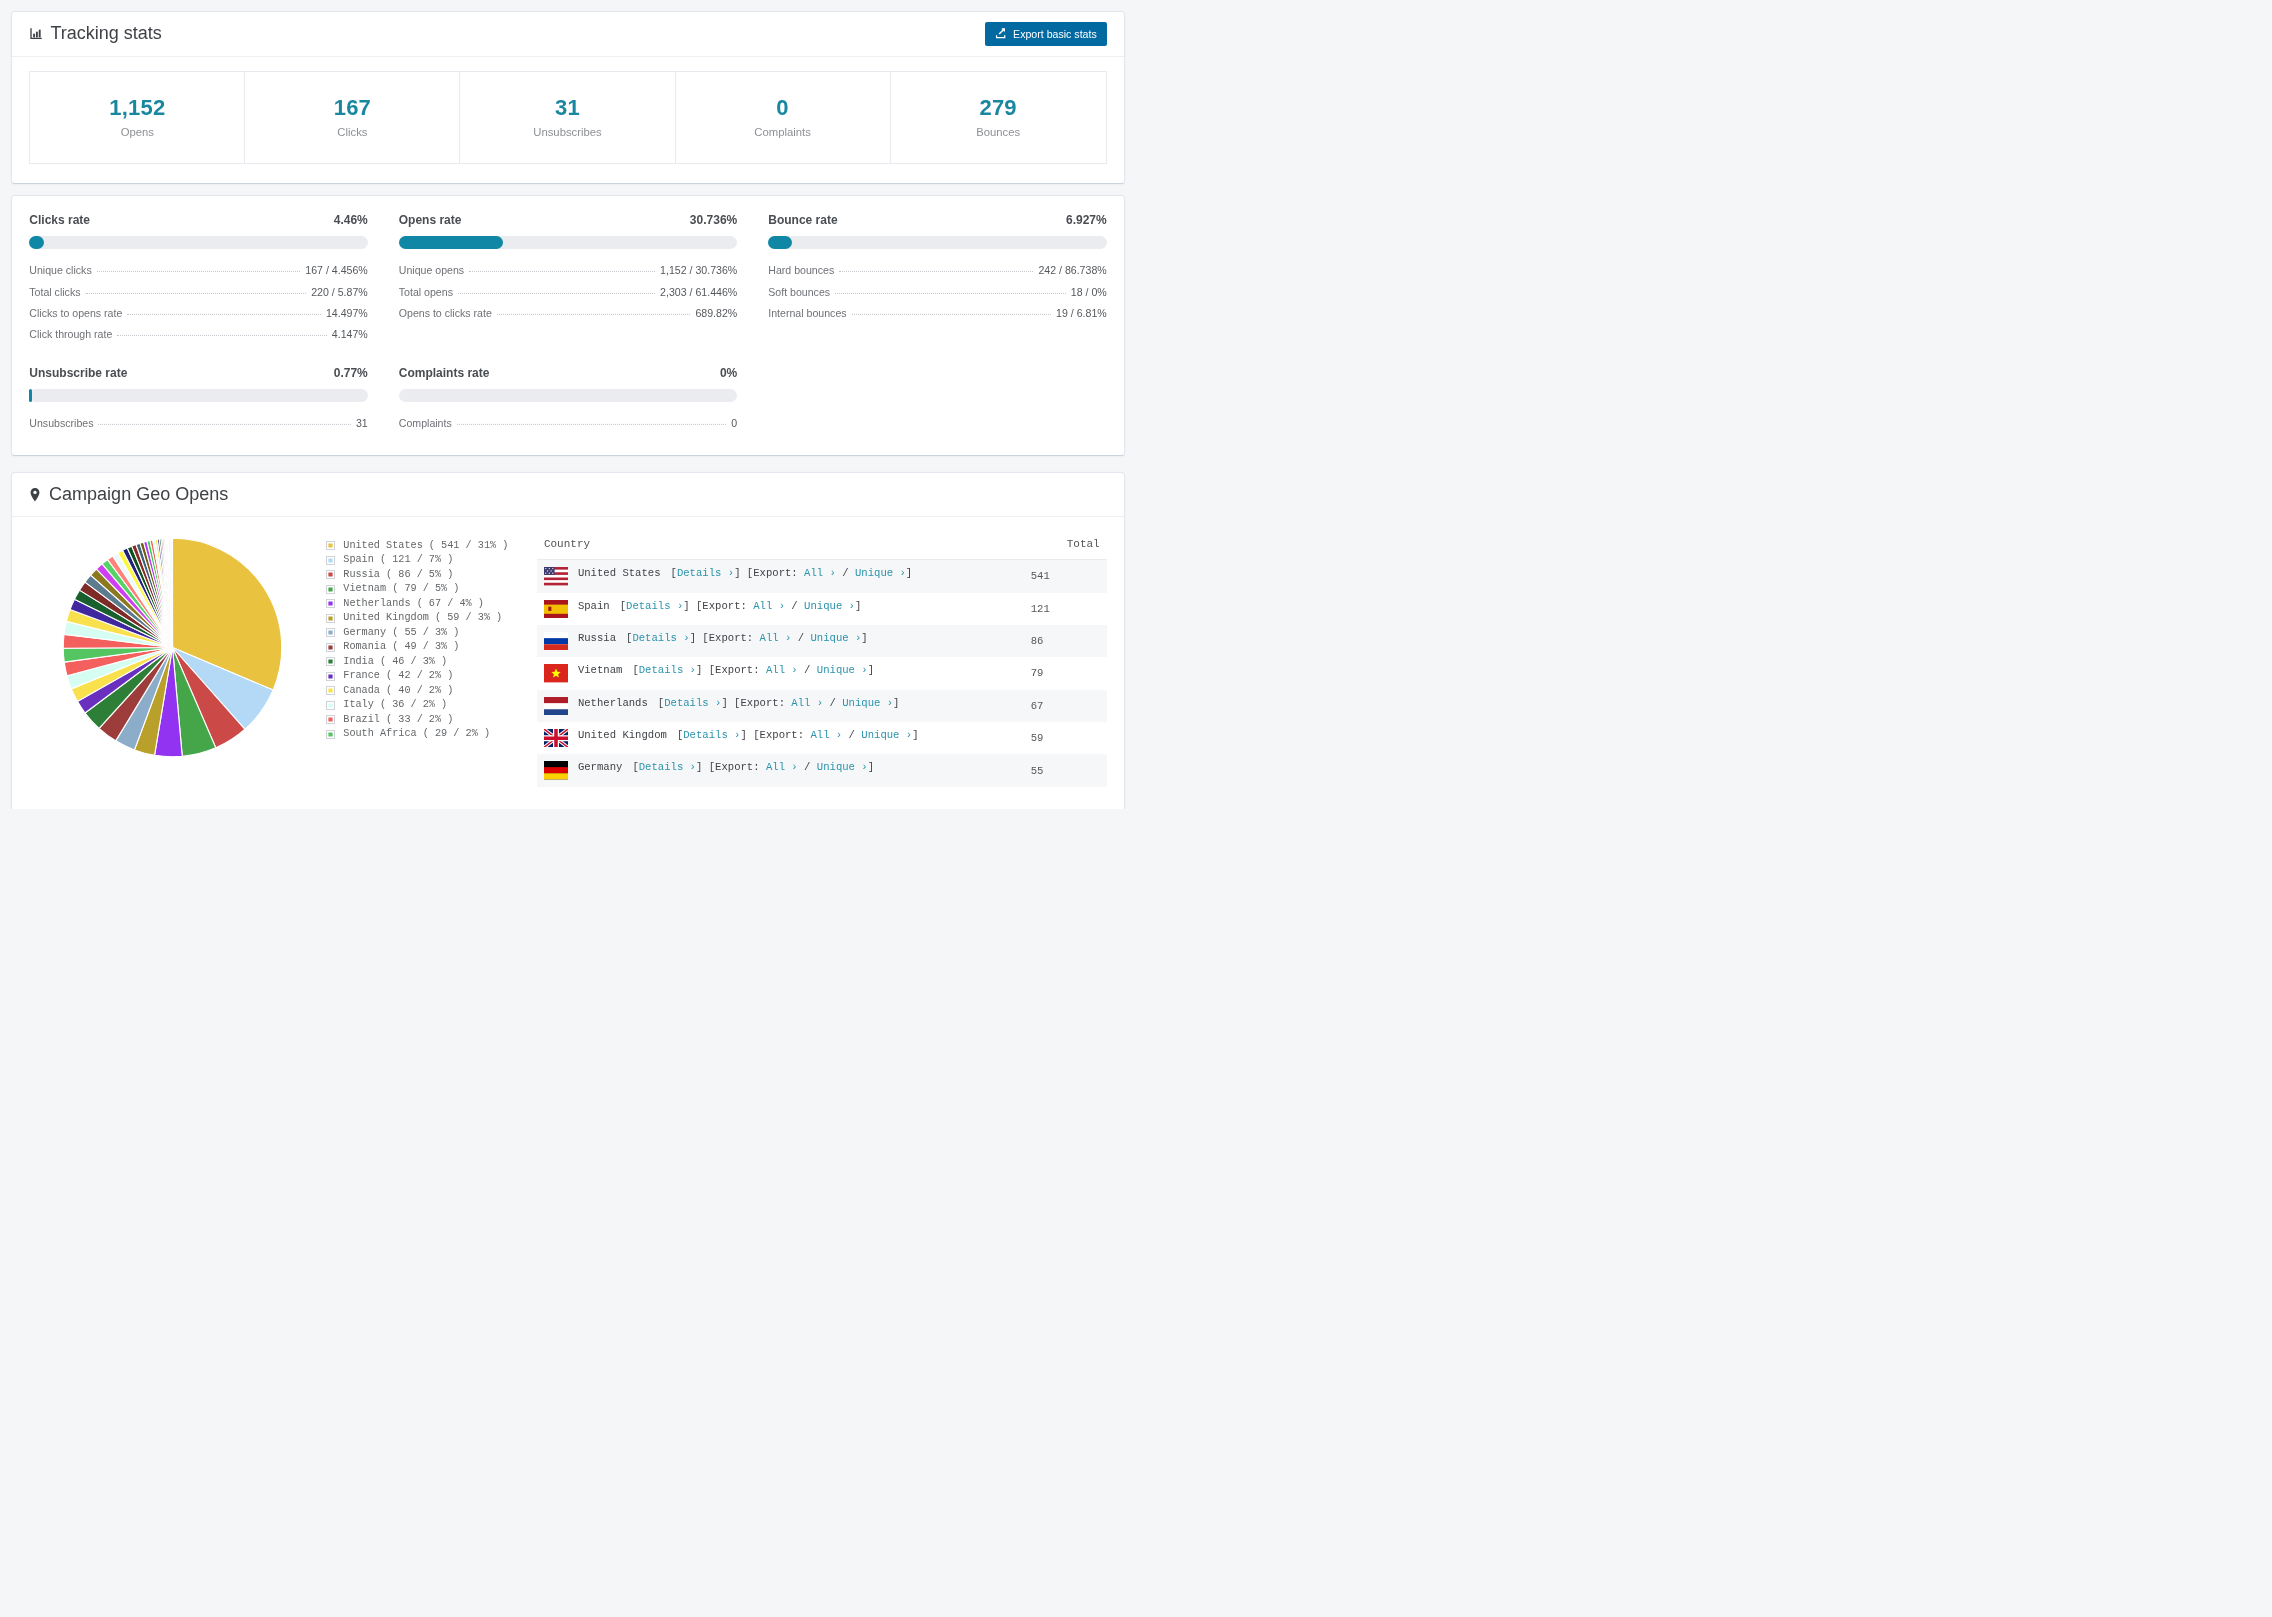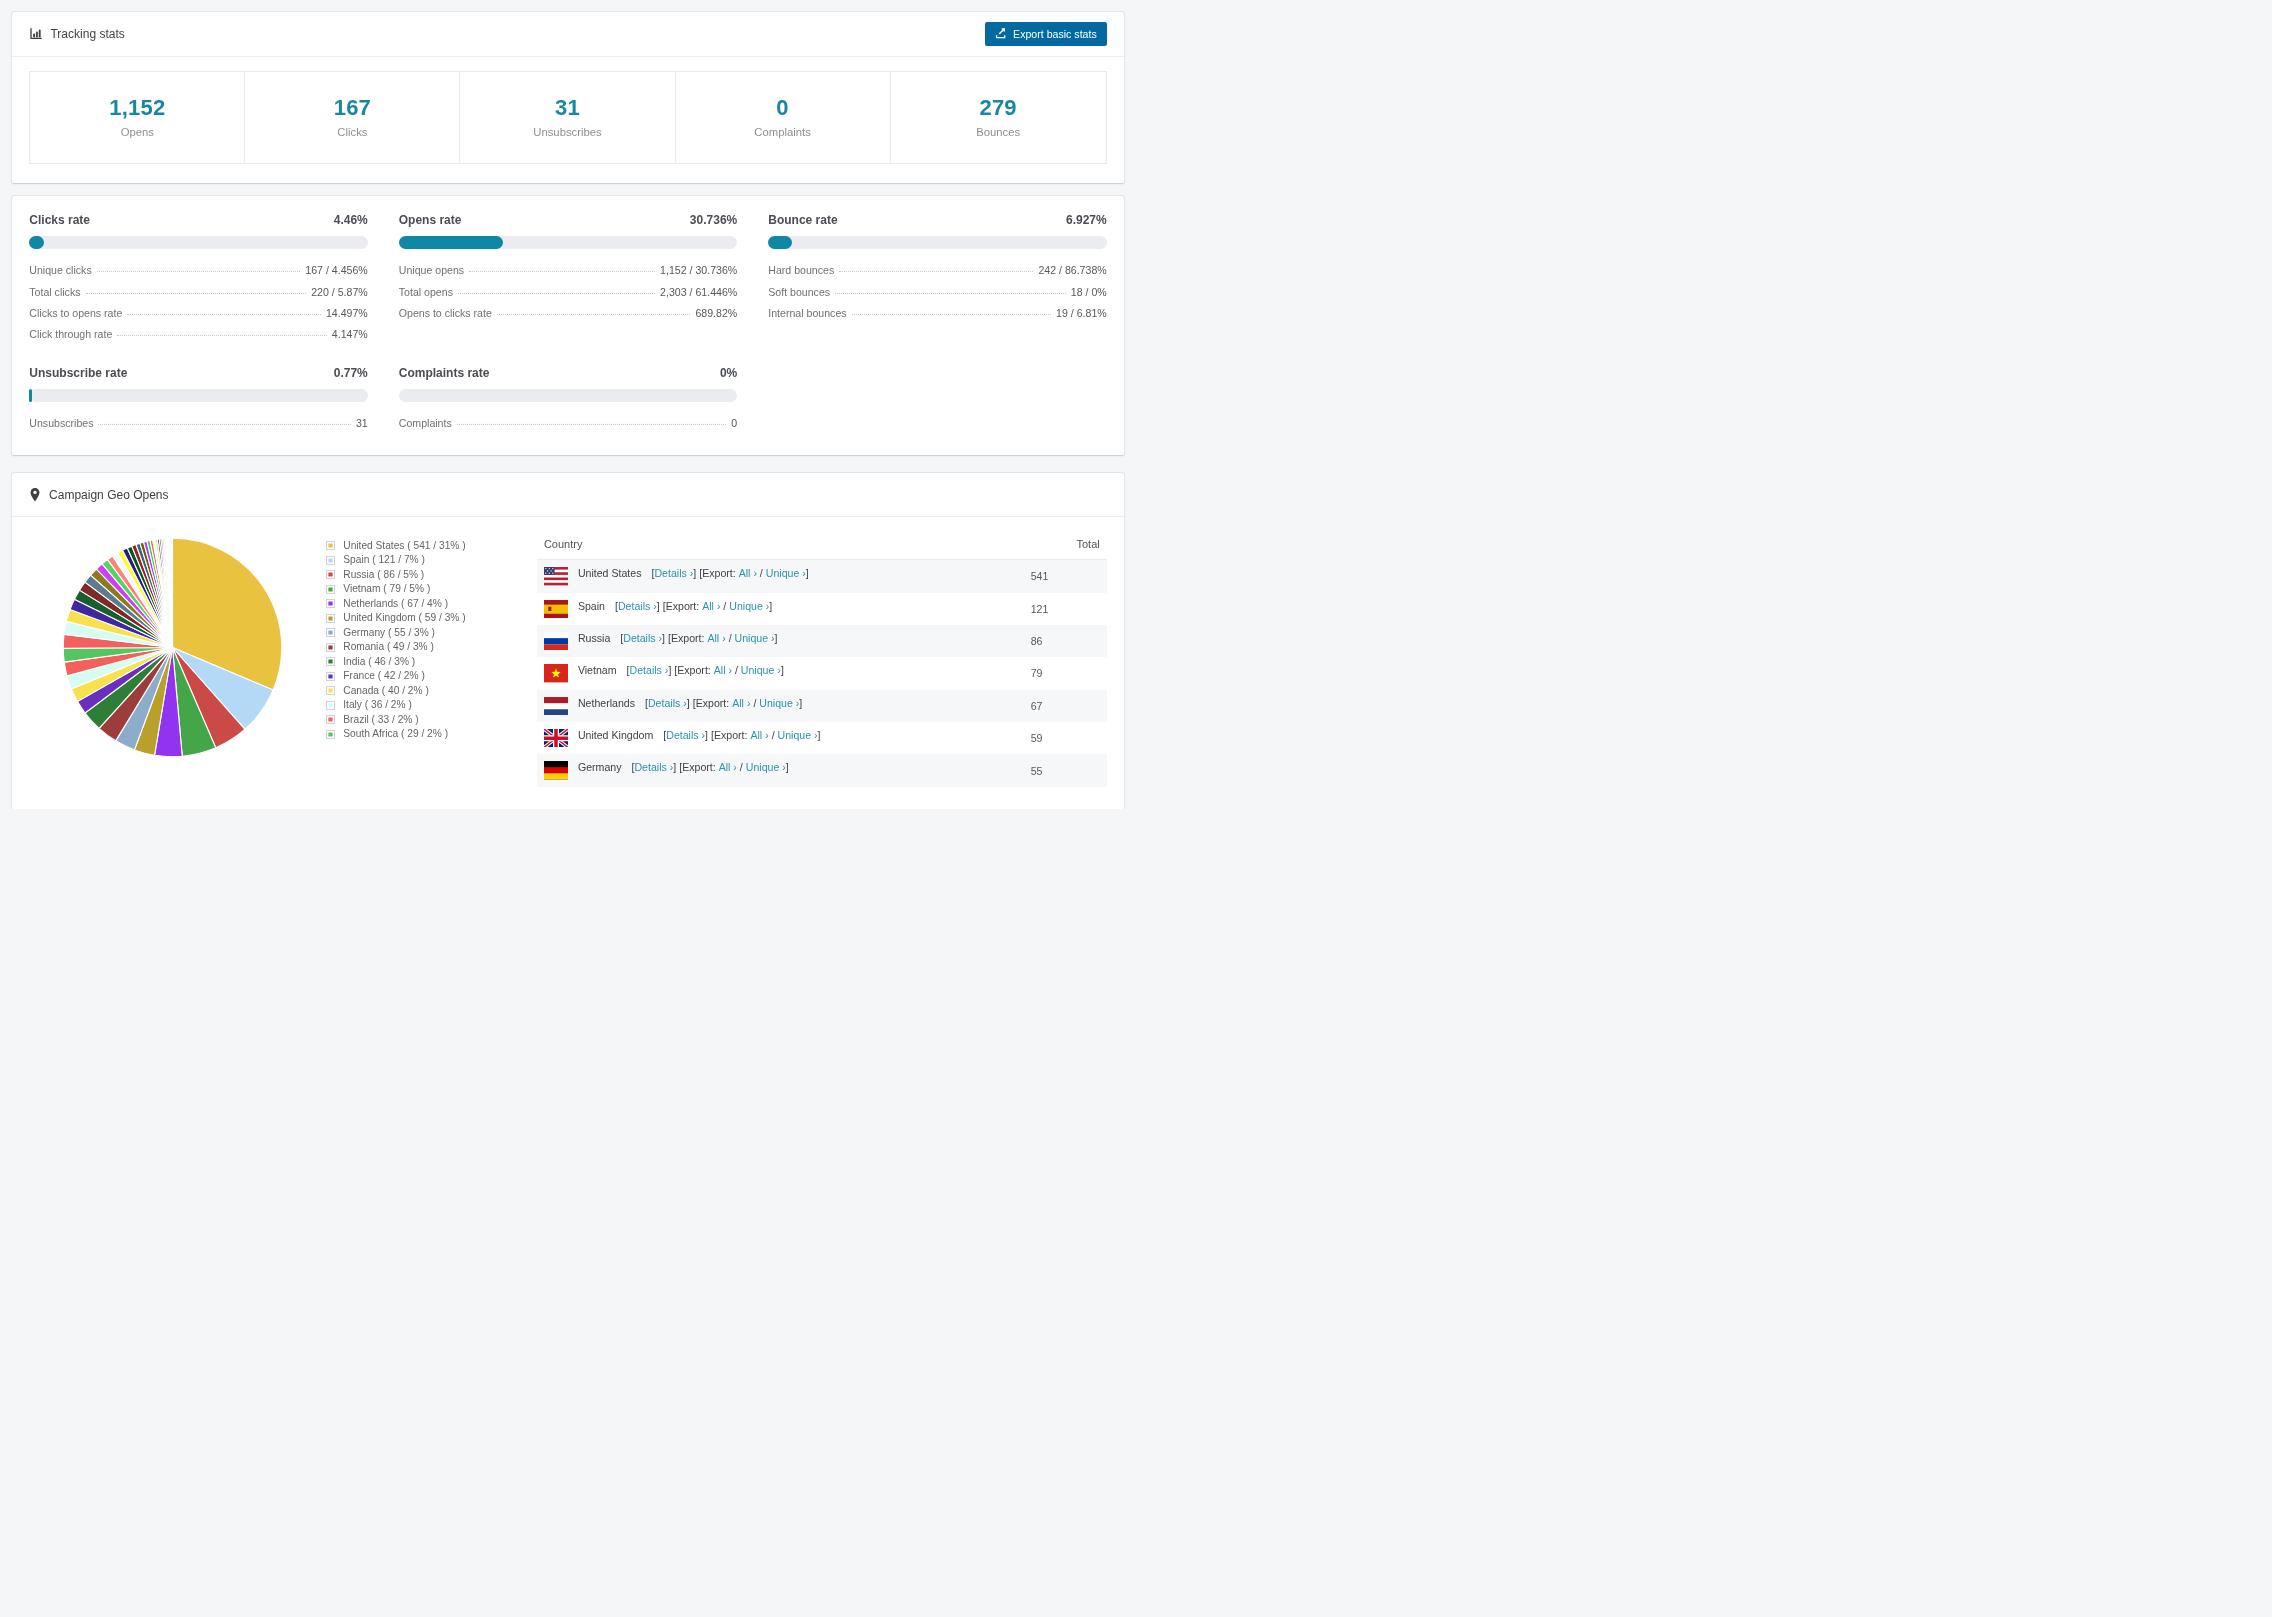--- a/index.html
+++ b/index.html
@@ -16,21 +16,21 @@
     border-bottom:1.4px solid #ccd2de;
     border-radius:3.5px;
     margin:0 11.3px;
     box-shadow:0 0.7px 1.4px rgba(60,70,90,.05);
   }
   
   .card-header {
     display:flex; justify-content:space-between; align-items:center;
     padding:10px 17px; border-bottom:0.7px solid #edeff2; min-height:44px;
   }
-  .card-title { margin:0; font-size:12px; font-weight:400; color:#3f4246;
+  .card-title { margin:0; font-size:18px; font-weight:400; color:#3f4246;
     display:flex; align-items:center; gap:7.8px; }
   .icon { display:inline-flex; line-height:0; }
   .btn-export {
     border:none; border-radius:2.1px; cursor:pointer;
     color:#fff; font-size:10.6px; font-family:inherit;
     padding:6.4px 10px; display:flex; align-items:center; gap:6.4px;
   }
   
   #card-tracking { margin-top:10.6px; }
   .summary-row { margin:14px 17px 18.4px; border:0.7px solid #e7eaef;
@@ -47,21 +47,21 @@
   .rate-title, .rate-value { font-size:12px; font-weight:700; color:#4a4d52; }
   .bar { height:12.7px; background:#eaecef; border-radius:7px; margin-top:9.2px; }
   .bar-fill { height:100%; background:#1187a6; border-radius:7px; }
   .rate-rows { margin-top:11.3px; }
   .rate-row { display:flex; align-items:baseline; font-size:10.6px; padding:4.2px 0 5px; }
   .rate-row-label { color:#6e7176; white-space:nowrap; }
   .leader { flex:1; border-bottom:0.7px dotted #c0c4c9; margin:0 5px; transform:translateY(-2.1px); }
   .rate-row-value { color:#55585d; white-space:nowrap; }
   
   #card-geo { margin-top:16px; height:358px; overflow:hidden; }
-  .geo-body { display:flex; padding:10px 17px 0; }
+  .geo-body { display:flex; padding:10px 17px 0;font-family:Liberation Mono, monospace; }
   .pie-svg { width:227px; height:227px; margin:7px 0 0 30px; flex:none; }
   .legend { margin:11.3px 0 0 40px; width:188px; flex:none; }
   .legend-item { display:flex; align-items:center; font-size:10.2px; color:#636669;
     line-height:14.5px; }
   .swatch { width:9.2px; height:9.2px; border:0.7px solid #cfd2d7;
     box-shadow:inset 0 0 0 1.4px #fff; margin-right:7.8px; flex:none; }
   .table-wrap { flex:1; margin-left:22.6px; }
   table { width:100%; border-collapse:collapse; font-size:10.6px; }
   th { text-align:left; font-weight:400; color:#515458; font-size:11px;
     padding:10.6px 7px 9.2px; border-bottom:0.7px solid #e9ebee; }

